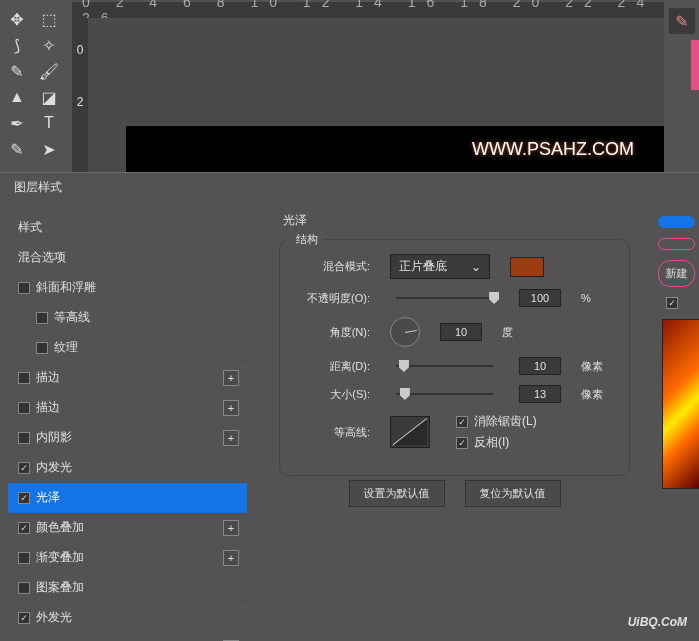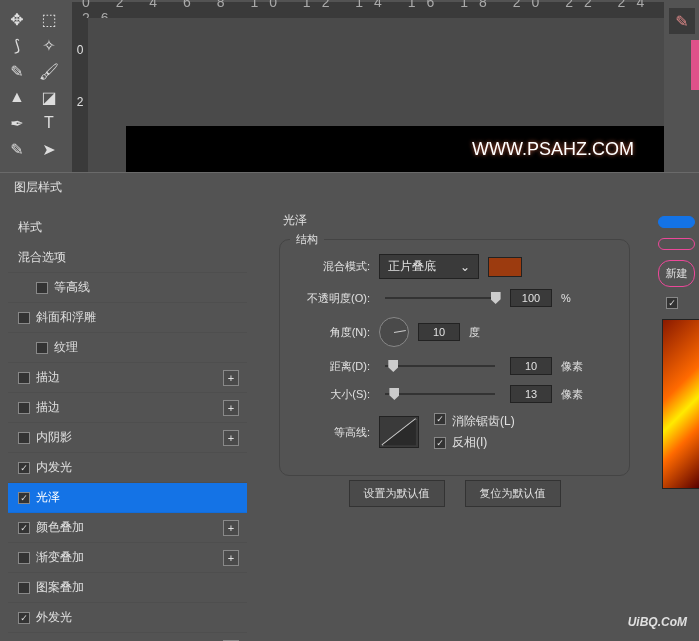--- a/index.html
+++ b/index.html
@@ -22,21 +22,21 @@
 .style-item.selected{background:#1473e6;color:#fff}
 .style-item.selected *{color:#fff}
 .cb{width:12px;height:12px;border:1px solid #888;background:#333;display:inline-flex;align-items:center;justify-content:center;font-size:9px}
 .cb.checked::after{content:"✓";color:#ddd}
 .indent{padding-left:28px}
 .plus-btn{position:absolute;right:8px;width:16px;height:16px;border:1px solid #888;display:flex;align-items:center;justify-content:center;font-size:11px;background:#4a4a4a}
 .mid-panel{flex:1;padding:10px 24px;background:#535353}
 .section-title{font-size:12px;margin-bottom:10px;padding-left:4px}
 .fieldset{border:1px solid #444;border-radius:10px;padding:14px 18px;position:relative}
 .fieldset-label{position:absolute;top:-8px;left:10px;background:#535353;padding:0 6px;font-size:11px}
-.row{display:flex;align-items:center;margin-bottom:10px;gap:9px}
+.row{display:flex;align-items:center;margin-bottom:10px;gap:20px}
 .row-label{width:72px;text-align:right;font-size:11px}
 .select{background:#3a3a3a;border:1px solid #222;padding:3px 8px;width:100px;font-size:11px;display:flex;justify-content:space-between;align-items:center}
 .color-swatch{width:34px;height:20px;background:#9c3b0f;border:1px solid #222}
 .slider-track{flex:1;max-width:110px;height:2px;background:#333;position:relative;margin:0 6px}
 .slider-thumb{position:absolute;top:-5px;width:10px;height:12px;background:#ccc;clip-path:polygon(0 0,100% 0,100% 60%,50% 100%,0 60%)}
 .num-input{width:42px;background:#3a3a3a;border:1px solid #222;padding:2px 4px;text-align:center;font-size:11px}
 .unit{font-size:11px;width:30px}
 .angle-dial{width:30px;height:30px;border:1px solid #888;border-radius:50%;position:relative;background:#4a4a4a}
 .angle-dial::after{content:"";position:absolute;left:50%;top:50%;width:12px;height:1px;background:#ccc;transform-origin:left;transform:rotate(-10deg)}
 .contour-box{width:40px;height:32px;background:#3a3a3a;border:1px solid #222;position:relative}
@@ -82,27 +82,27 @@
   <div class="right-pink"></div>
 </div>
 
 <div class="dialog-title">图层样式</div>
 
 <div class="dialog-body">
   <div class="left-panel">
     <div class="style-header">样式</div>
     <div class="style-item">混合选项</div>
     <div id="style-list">
+        <div class="style-item">
+          <span class="cb"></span>
+          <span>斜面和浮雕</span>
+        </div>
         <div class="style-item indent">
           <span class="cb"></span>
           <span>等高线</span>
-        </div>
-        <div class="style-item">
-          <span class="cb"></span>
-          <span>斜面和浮雕</span>
         </div>
         <div class="style-item indent">
           <span class="cb"></span>
           <span>纹理</span>
         </div>
         <div class="style-item">
           <span class="cb"></span>
           <span>描边</span>
           <span class="plus-btn">+</span>
         </div>
@@ -200,21 +200,21 @@
       <div class="row">
         <div class="row-label">等高线:</div>
         <div class="contour-box">
           <svg viewBox="0 0 40 32">
               <path d="M2 30 L38 2" stroke="#ccc" fill="none" stroke-width="2"></path>
               <rect x="0" y="0" width="40" height="32" fill="none"></rect>
               <path d="M2 30 L38 2 L38 30 Z" fill="#2a2a2a"></path>
             </svg>
         </div>
         <div style="display:flex;flex-direction:column;gap:4px;margin-left:6px">
-          <label style="display:flex;gap:6px;align-items:flex-start">
+          <label style="display:flex;gap:6px;align-items:center">
               <span class="cb checked"></span>
               <span>消除锯齿(L)</span>
             </label>
           <label style="display:flex;gap:6px;align-items:center">
               <span class="cb checked"></span>
               <span>反相(I)</span>
             </label>
         </div>
       </div>
     </div>

